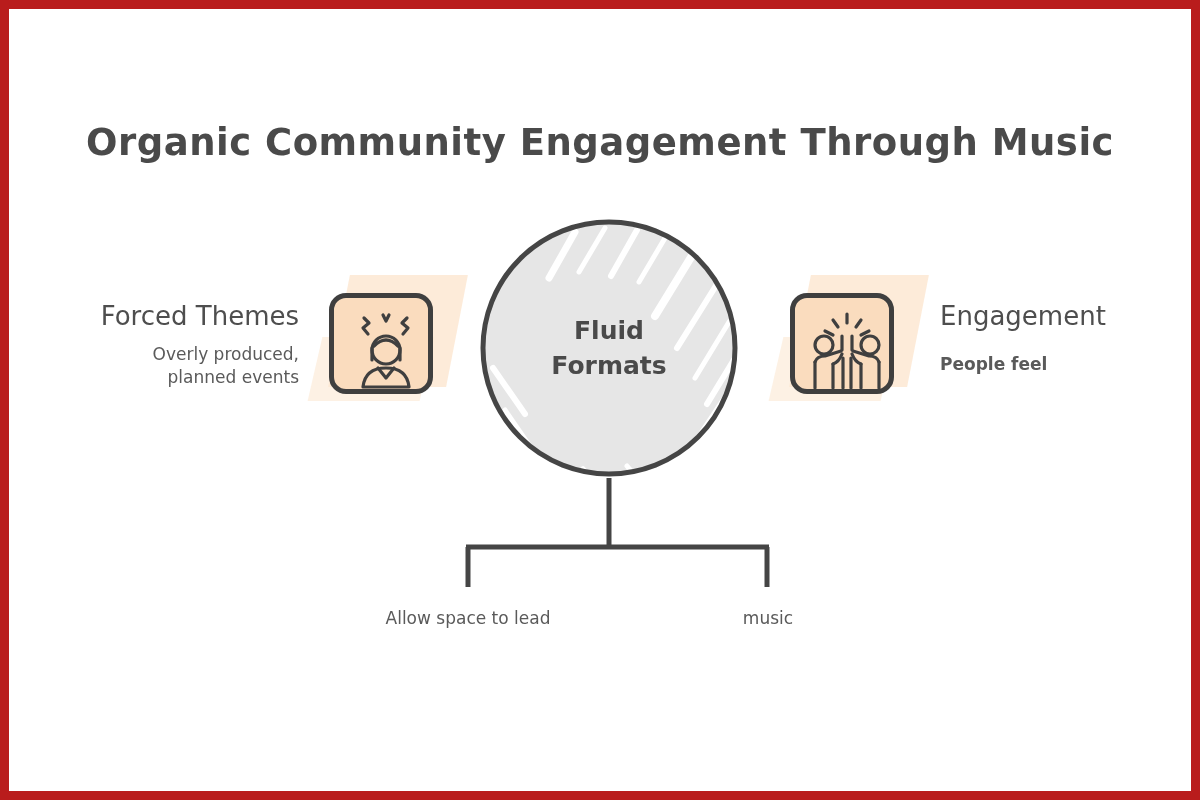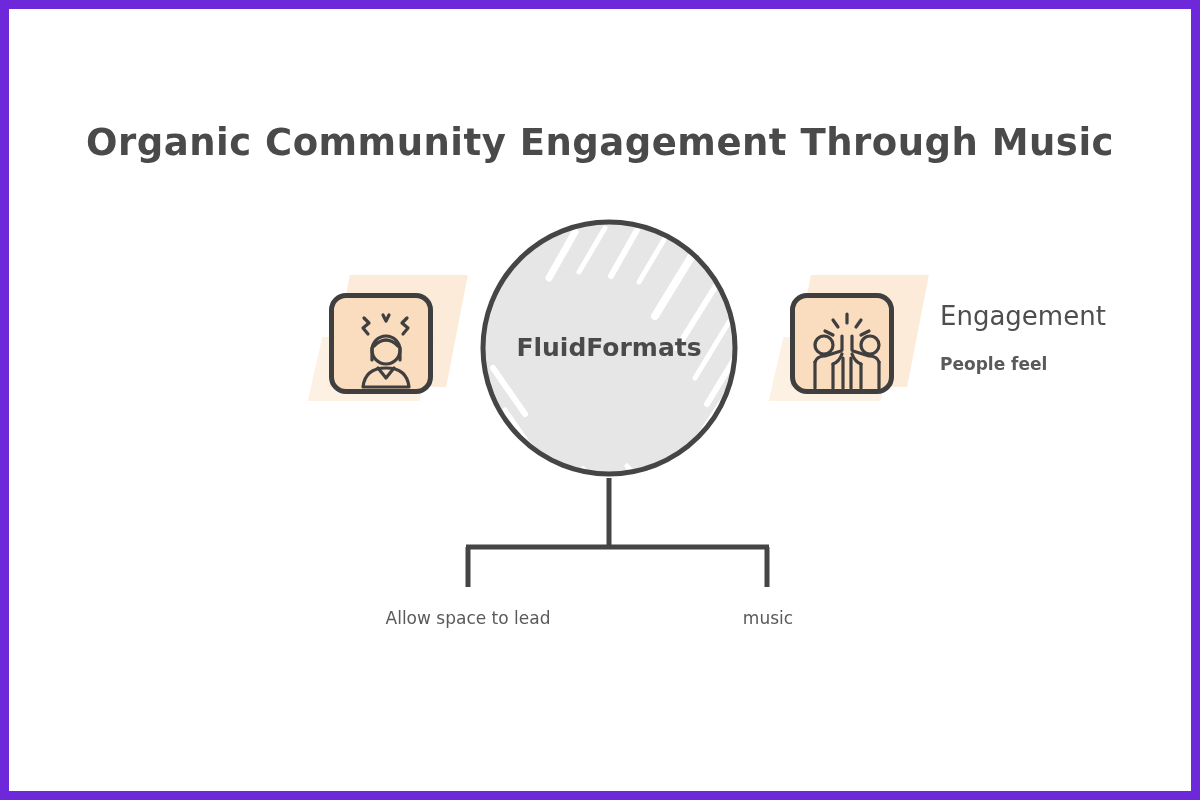--- a/index.html
+++ b/index.html
@@ -9,21 +9,21 @@
     height: 800px;
     overflow: hidden;
     background: #F4511E;
     font-family: "DejaVu Sans", sans-serif;
   }
 
   #infographic {
     position: relative;
     width: 1200px;
     height: 800px;
-    background: #6d28d9;
+    background: #b91c1c;
     padding: 9px;
   }
 
   #canvas {
     position: relative;
     width: 1182px;
     height: 782px;
     background: #FFFFFF;
     overflow: hidden;
   }
@@ -60,21 +60,21 @@
     height: 260px;
   }
 
   #center-label {
     position: absolute;
     left: 0;
     top: 0;
     width: 260px;
     height: 260px;
     display: flex;
-    flex-direction: row;
+    flex-direction: column;
     align-items: center;
     justify-content: center;
     font-size: 25px;
     font-weight: bold;
     line-height: 1.42;
     color: #4A4A4A;
     text-align: center;
     z-index: 3;
   }
 
@@ -271,20 +271,27 @@
             <path d="M 66 66 L 66 90"></path>
             <path d="M 47 56 Q 44 64 38 66"></path>
             <path d="M 57 56 Q 60 64 66 66"></path>
             <path d="M 48 60 L 48 90"></path>
             <path d="M 56 60 L 56 90"></path>
           </g>
         </svg>
       </div>
     </div>
 
+    <div class="side-block" id="block-left">
+      <div class="side-heading">Forced Themes</div>
+      <div class="side-sub">
+        <div>Overly produced,</div>
+        <div>planned events</div>
+      </div>
+    </div>
 
     <div class="side-block" id="block-right">
       <div class="side-heading">
         <div>Engagement</div>
       </div>
       <div class="side-sub">
         <div>People feel</div>
       </div>
     </div>
 

